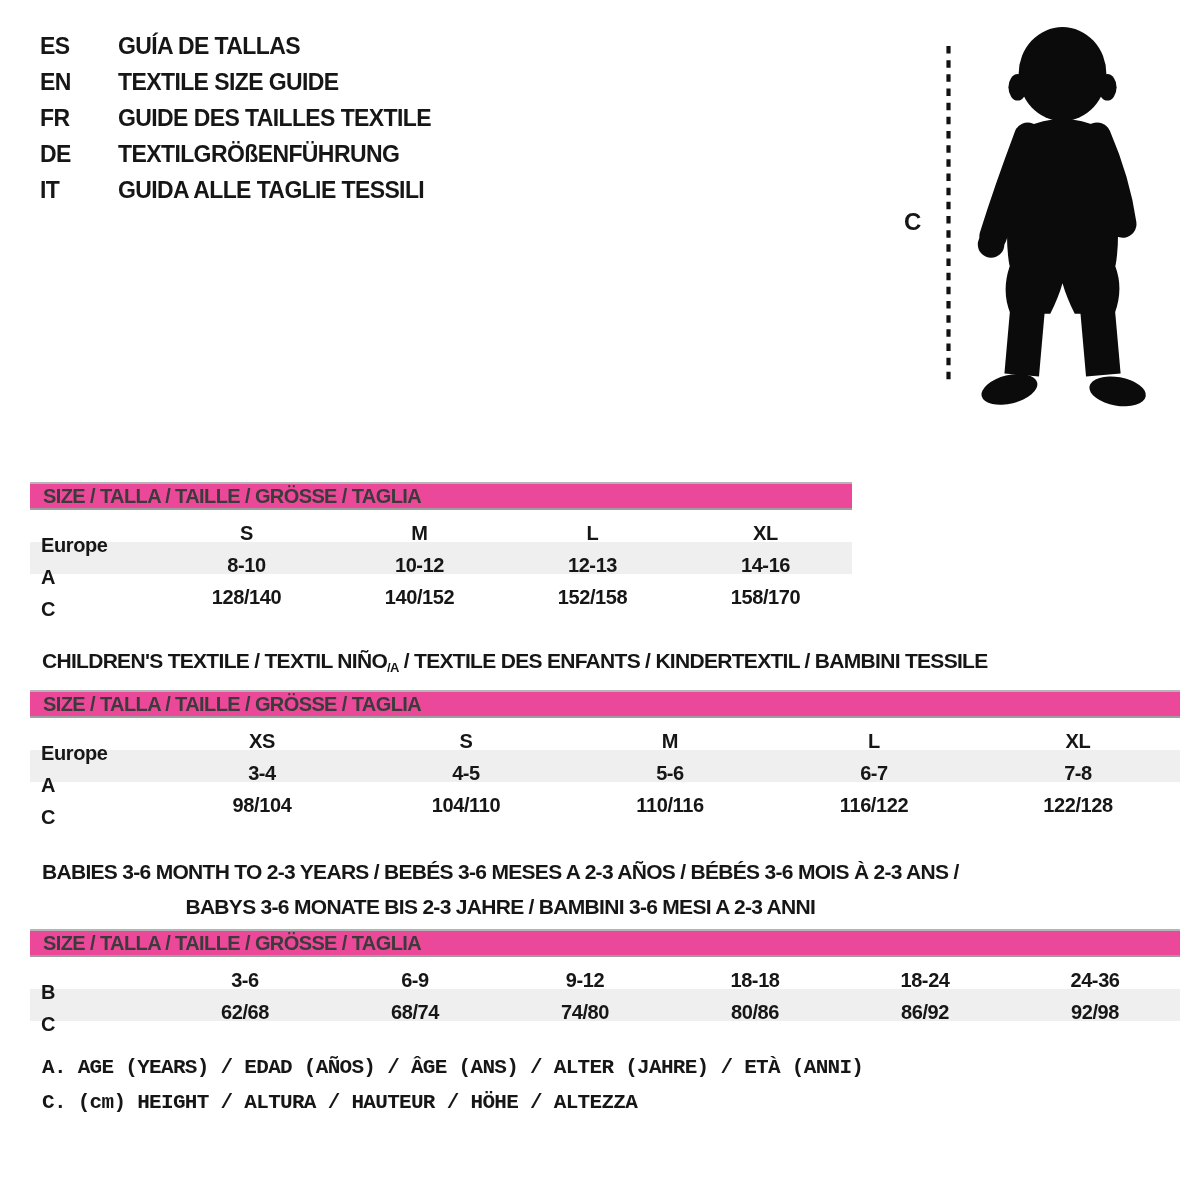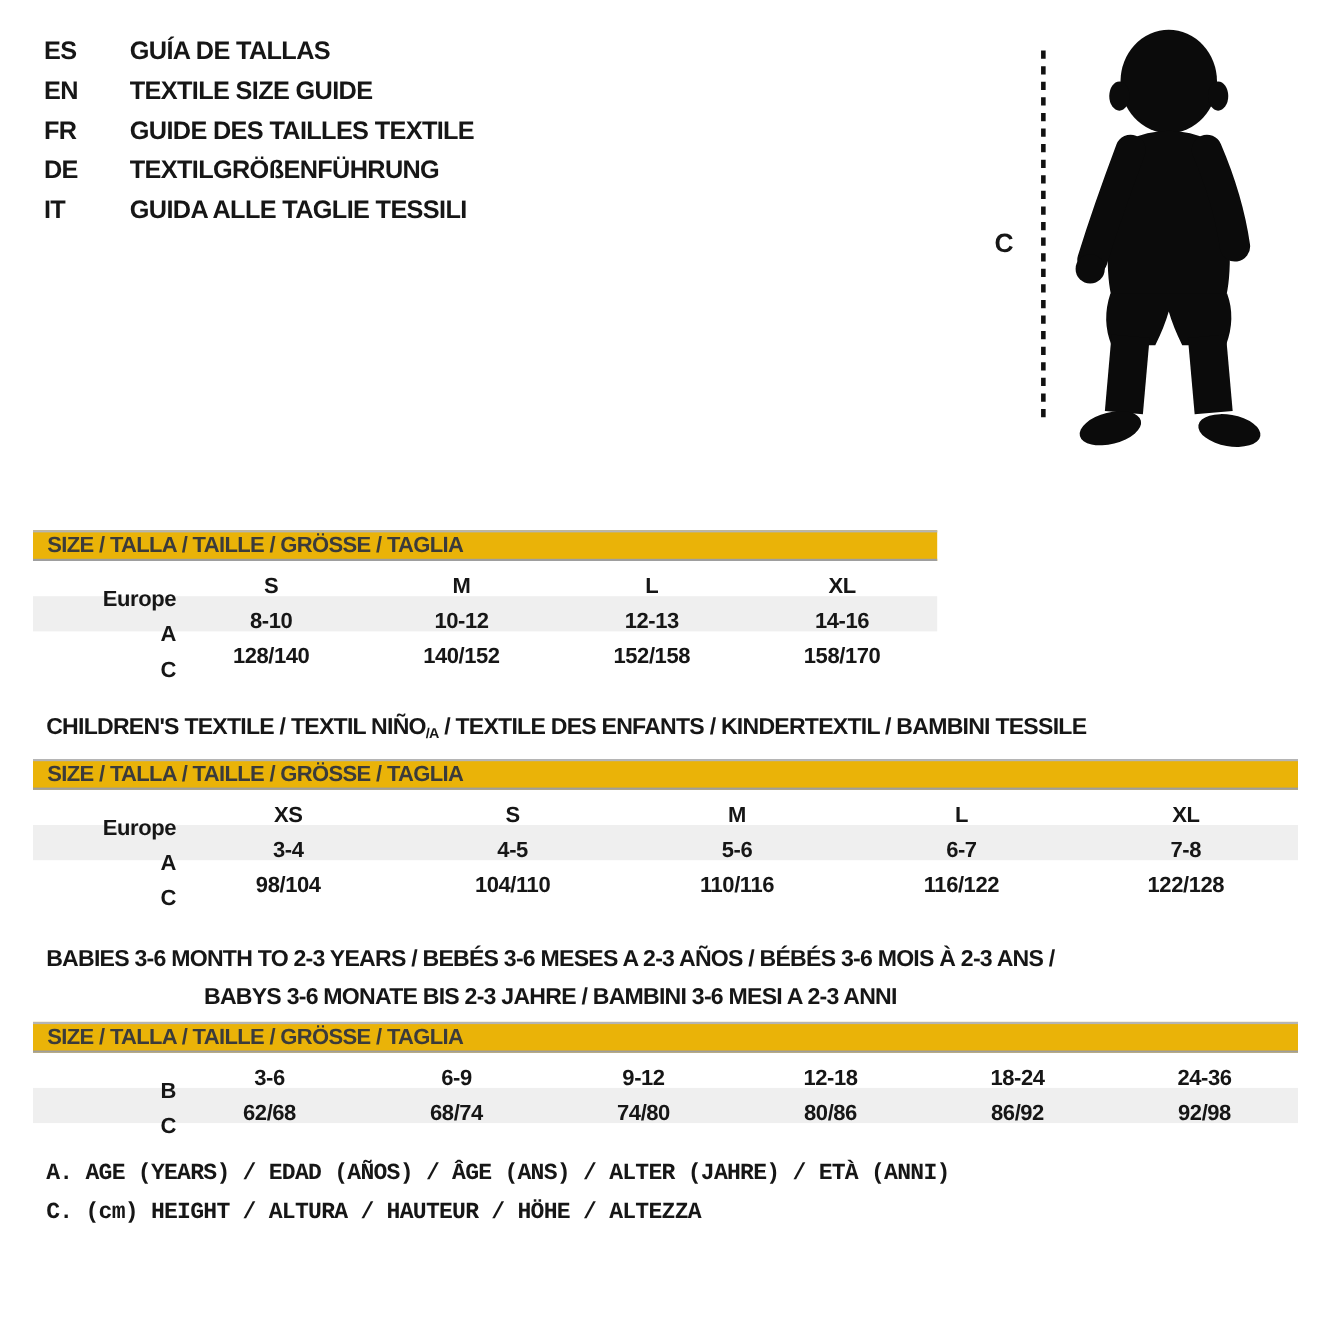--- a/index.html
+++ b/index.html
@@ -20,29 +20,29 @@
   .dash-line{position:absolute;left:66px;top:4px;height:408px;width:5px;}
   .c-label{position:absolute;left:24px;top:200px;font-size:24px;font-weight:bold;}
   .silhouette{position:absolute;left:82px;top:14px;}
 
   
   .section-title{position:absolute;left:42px;font-size:21px;font-weight:bold;letter-spacing:-0.7px;white-space:nowrap;line-height:35px;}
   .subscript{font-size:0.62em;vertical-align:baseline;position:relative;top:4px;}
 
   .tbl{position:absolute;left:30px;}
   .tbl-bar{
-    height:28px;background:#eab308;
+    height:28px;background:#ec4899;
     border-top:2px solid #b5b5b5;border-bottom:2px solid #9e9e9e;
     box-sizing:border-box;
     display:flex;align-items:center;padding-left:13px;
     font-size:20px;font-weight:bold;color:#3b3b3b;letter-spacing:-0.6px;
   }
   .tbl-row{display:grid;height:32px;align-items:center;font-size:20px;font-weight:bold;letter-spacing:-0.4px;}
   .tbl-row span{text-align:center;}
-  .tbl-row .lbl{text-align:right;padding-left:11px;margin-top:24px;}
+  .tbl-row .lbl{text-align:left;padding-left:11px;margin-top:24px;}
   .cols4{grid-template-columns:130px repeat(4,1fr);}
   .cols5{grid-template-columns:130px repeat(5,1fr);}
   .cols6{grid-template-columns:130px repeat(6,1fr);}
   .shaded{background:#efefef;}
 
   
   .legend{position:absolute;left:42px;top:1050px;font-family:Liberation Mono, monospace;}
   .legend-line{height:35px;line-height:35px;font-size:21px;font-weight:bold;letter-spacing:-0.7px;white-space:nowrap;}
 </style>
 </head>
@@ -154,21 +154,21 @@
     <span style="display:block;">BABIES 3-6 MONTH TO 2-3 YEARS / BEBÉS 3-6 MESES A 2-3 AÑOS / BÉBÉS 3-6 MOIS À 2-3 ANS /</span>
     <span style="display:block;text-align:center;">BABYS 3-6 MONATE BIS 2-3 JAHRE / BAMBINI 3-6 MESI A 2-3 ANNI</span>
   </h2>
   <div class="tbl" style="top:929px;width:1150px;">
     <div class="tbl-bar">SIZE / TALLA / TAILLE / GRÖSSE / TAGLIA</div>
     <div class="tbl-row cols6">
       <span class="lbl">B</span>
       <span>3-6</span>
       <span>6-9</span>
       <span>9-12</span>
-      <span>12-18</span>
+      <span>18-18</span>
       <span>18-24</span>
       <span>24-36</span>
     </div>
     <div class="tbl-row cols6 shaded">
       <span class="lbl">C</span>
       <span>62/68</span>
       <span>68/74</span>
       <span>74/80</span>
       <span>80/86</span>
       <span>86/92</span>

